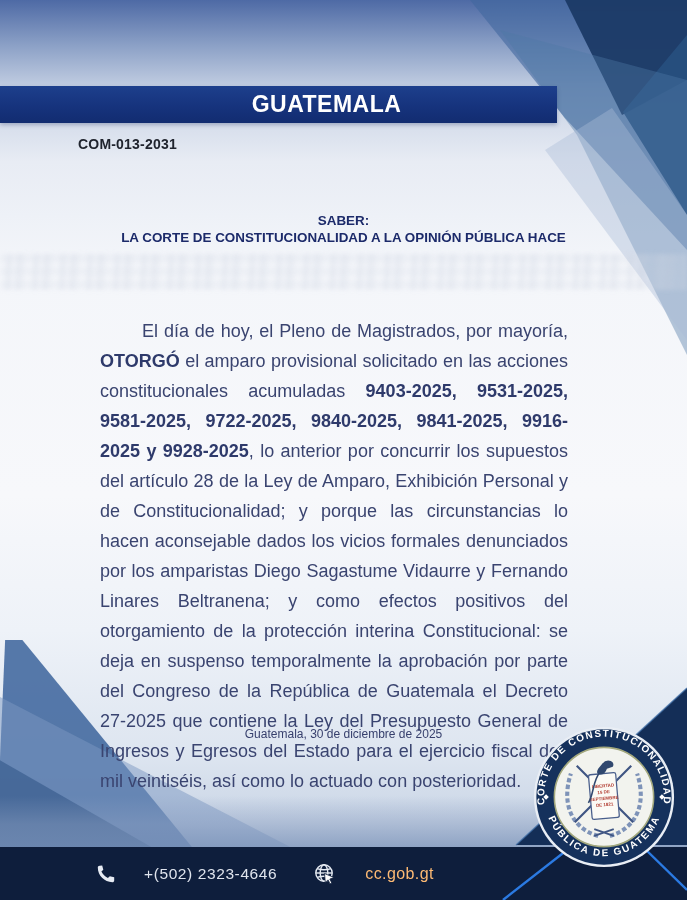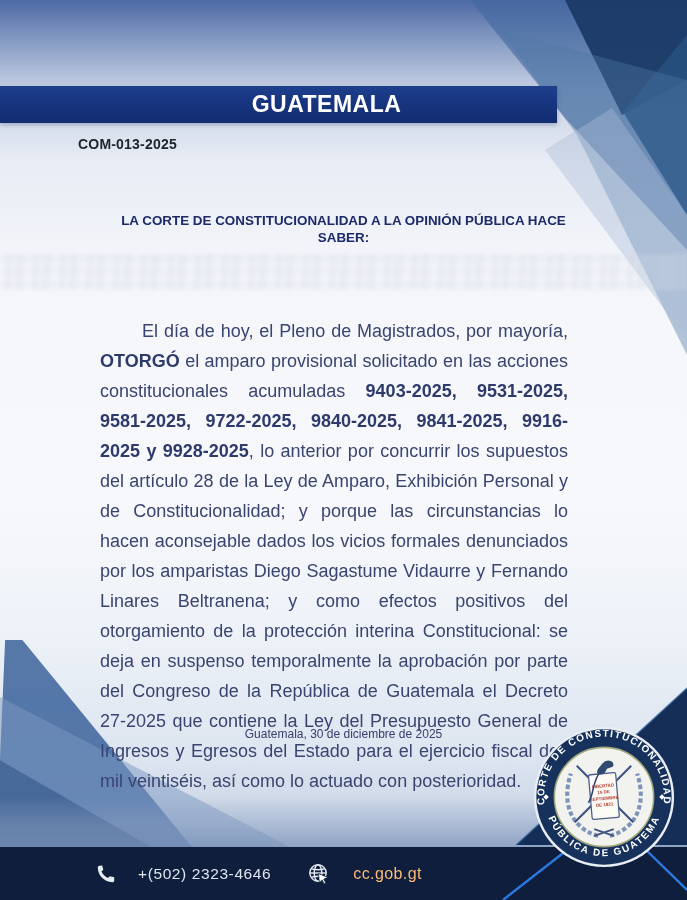--- a/index.html
+++ b/index.html
@@ -50,21 +50,21 @@
   .dateline{
     position:absolute; top:727px; left:0; width:100%; z-index:5;
     text-align:center; color:#37406d; font-size:12px;
   }
   .deco-bottomright{top:620px; left:420px; z-index:4;}
   .footer{
     position:absolute; left:0; bottom:0; width:687px; height:53px; z-index:3;
     background:#0e1e3c;
     display:flex; align-items:center; padding-left:96px; box-sizing:border-box;
   }
-  .footer-group{display:flex; align-items:center; gap:22px;}
+  .footer-group{display:flex; align-items:center; gap:28px;}
   .footer-phone-text{color:#dfe4ed; font-size:15.5px; letter-spacing:.6px;}
   .footer-web-text{color:#fdba74; font-size:16px; letter-spacing:.4px;}
   .footer .gap{width:36px;}
   .seal{position:absolute; left:531px; top:724px; width:146px; height:146px; z-index:6;}
 </style>
 </head>
 <body>
 
 <div class="page">
 
@@ -81,25 +81,25 @@
     <polygon points="-4,55 300,212 -4,212" fill="#7b98c1" opacity="0.5"></polygon>
     <polygon points="-4,118 160,212 -4,212" fill="#2e5284" opacity="0.55"></polygon>
   </svg>
 
   <div class="prefooter-band"></div>
 
   <div class="banner">
     <div class="banner-title">GUATEMALA</div>
   </div>
 
-  <div class="doc-number">COM-013-2025</div>
+  <div class="doc-number">COM-013-2031</div>
 
   <div class="headline">
+    <div>SABER:</div>
     <div>LA CORTE DE CONSTITUCIONALIDAD A LA OPINIÓN PÚBLICA HACE</div>
-    <div>SABER:</div>
   </div>
 
   <div class="redacted-band"></div>
 
   <p class="body-text"><span>El día de hoy, el Pleno de Magistrados, por mayoría, </span><span class="b">OTORGÓ</span><span> el amparo provisional solicitado en las acciones constitucionales acumuladas </span><span class="b">9403-2025, 9531-2025, 9581-2025, 9722-2025, 9840-2025, 9841-2025, 9916-2025 y 9928-2025</span><span>, lo anterior por concurrir los supuestos del artículo 28 de la Ley de Amparo, Exhibición Personal y de Constitucionalidad; y porque las circunstancias lo hacen aconsejable dados los vicios formales denunciados por los amparistas Diego Sagastume Vidaurre y Fernando Linares Beltranena; y como efectos positivos del otorgamiento de la protección interina Constitucional: se deja en suspenso temporalmente la aprobación por parte del Congreso de la República de Guatemala el Decreto 27-2025 que contiene la Ley del Presupuesto General de Ingresos y Egresos del Estado para el ejercicio fiscal dos mil veintiséis, así como lo actuado con posterioridad.</span></p>
 
   <div class="dateline">Guatemala, 30 de diciembre de 2025</div>
 
   <div class="footer">
     <div class="footer-group">

